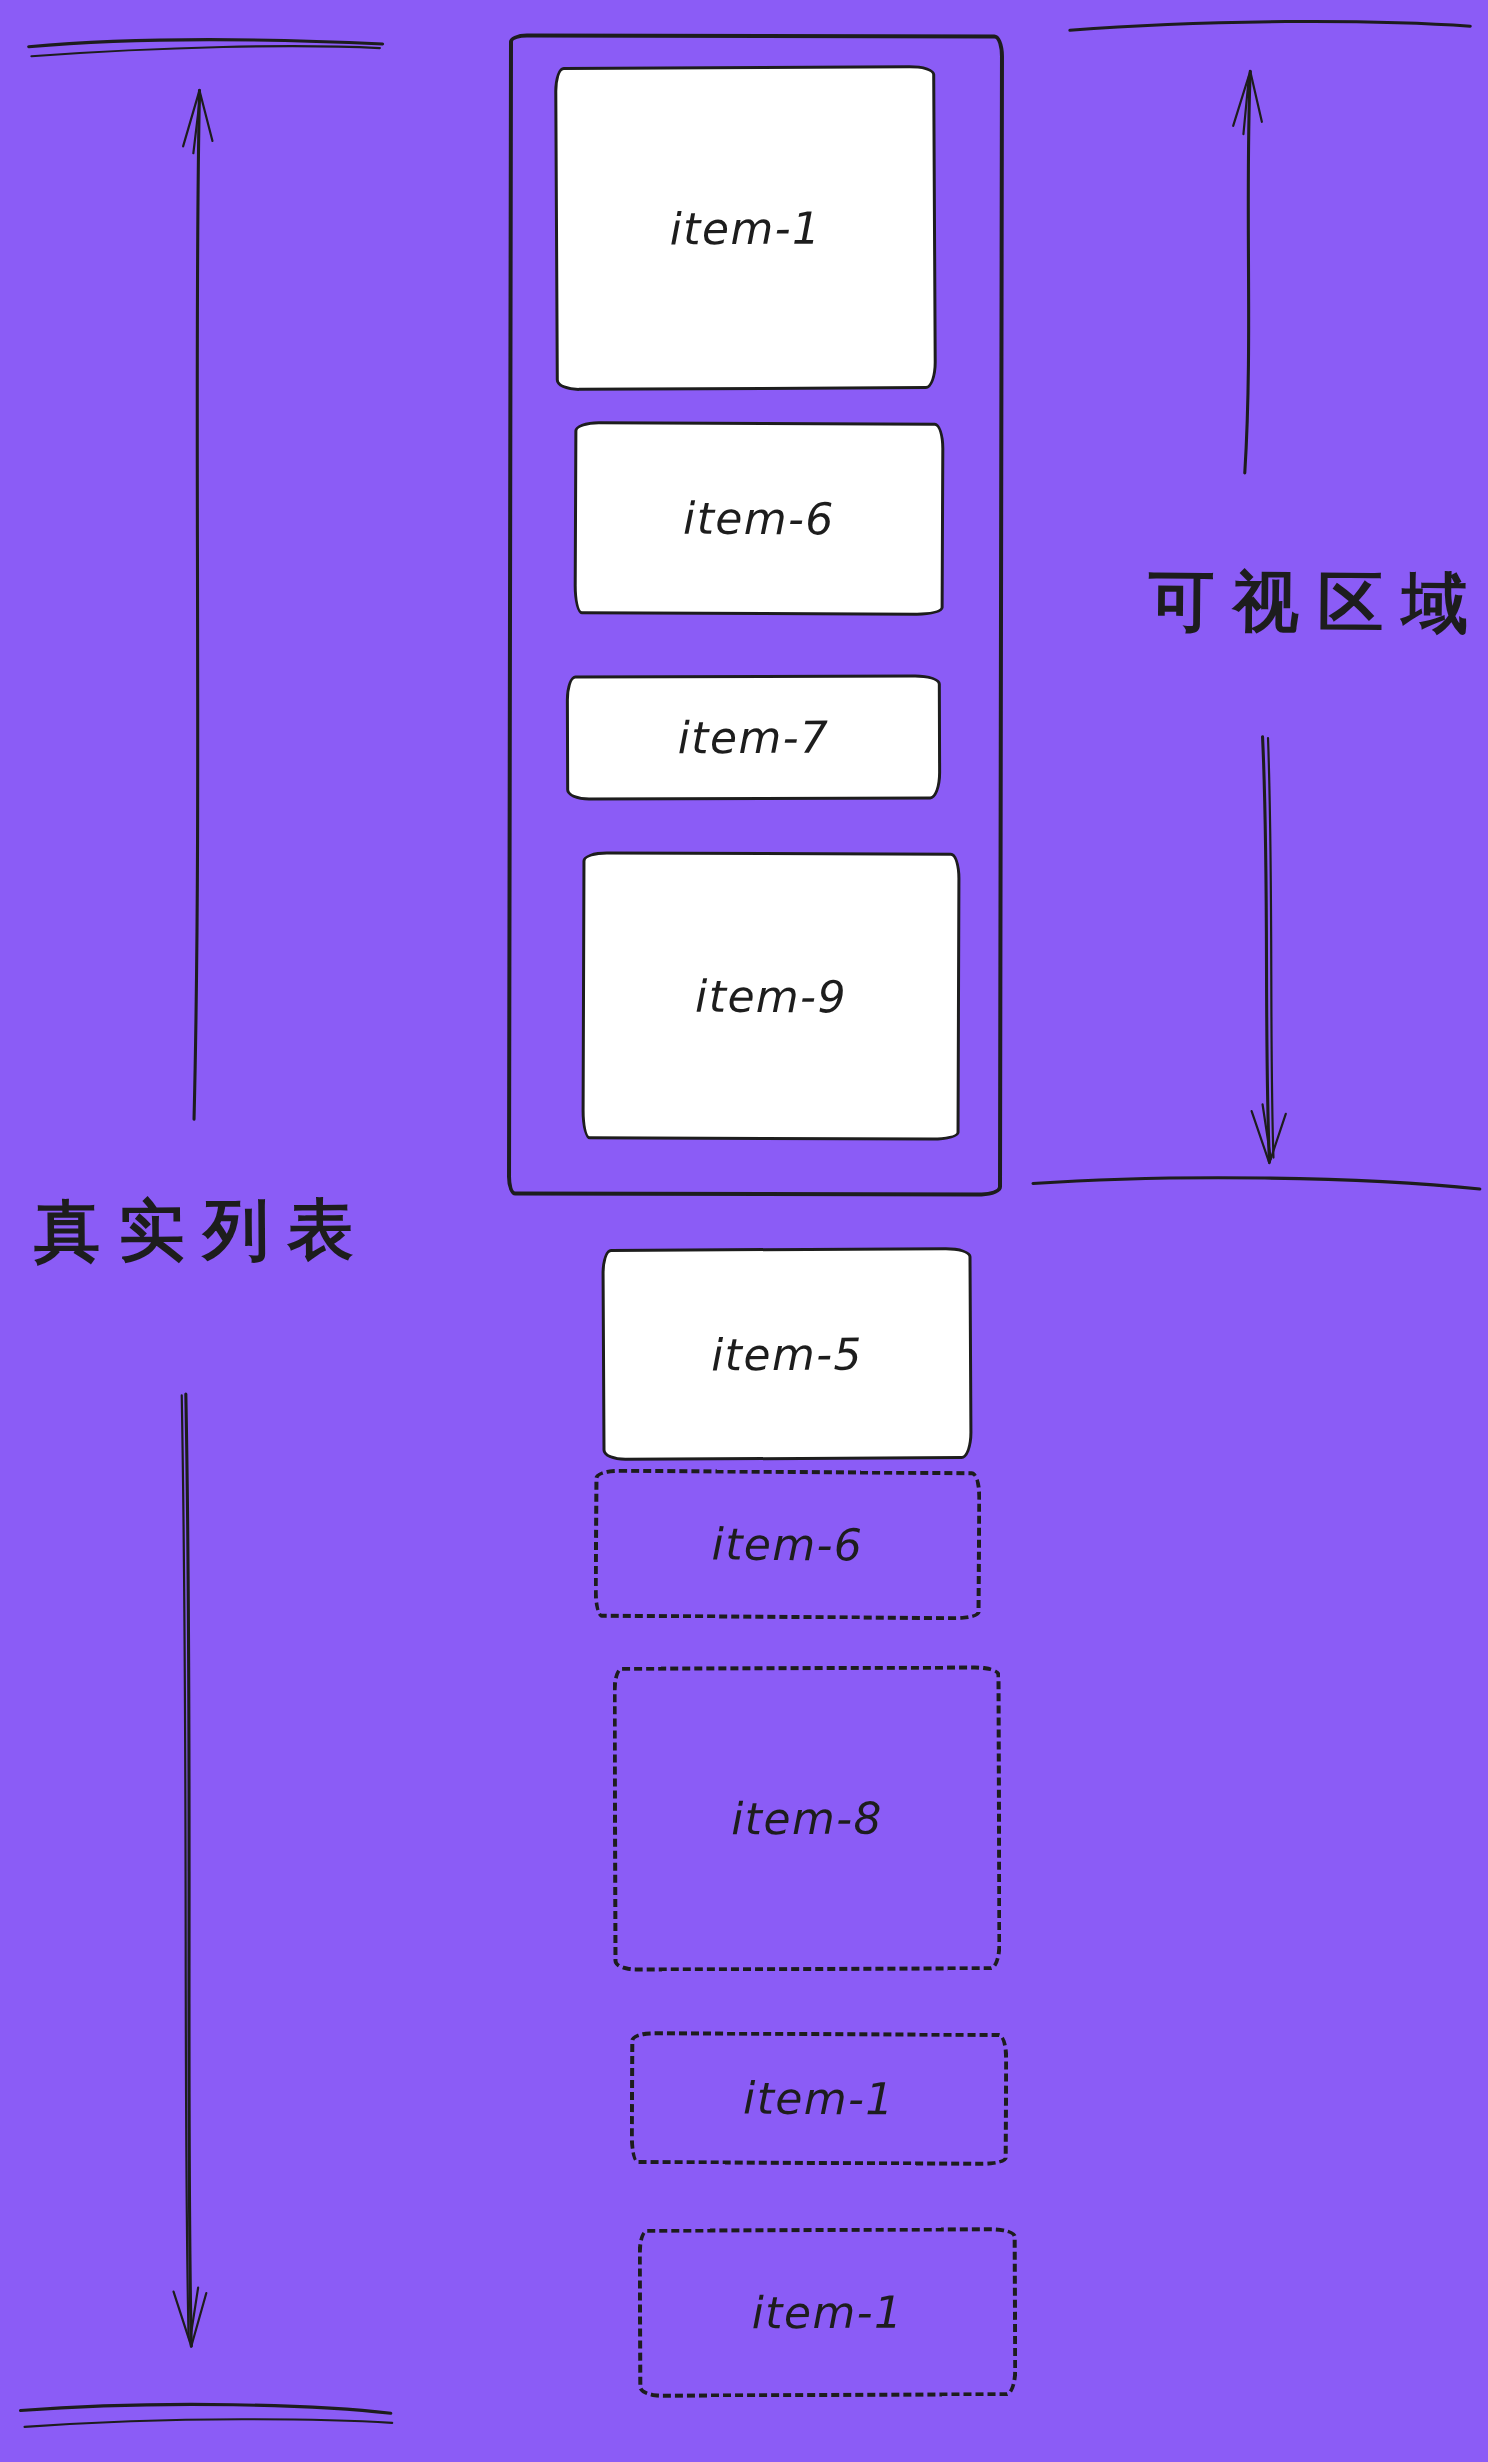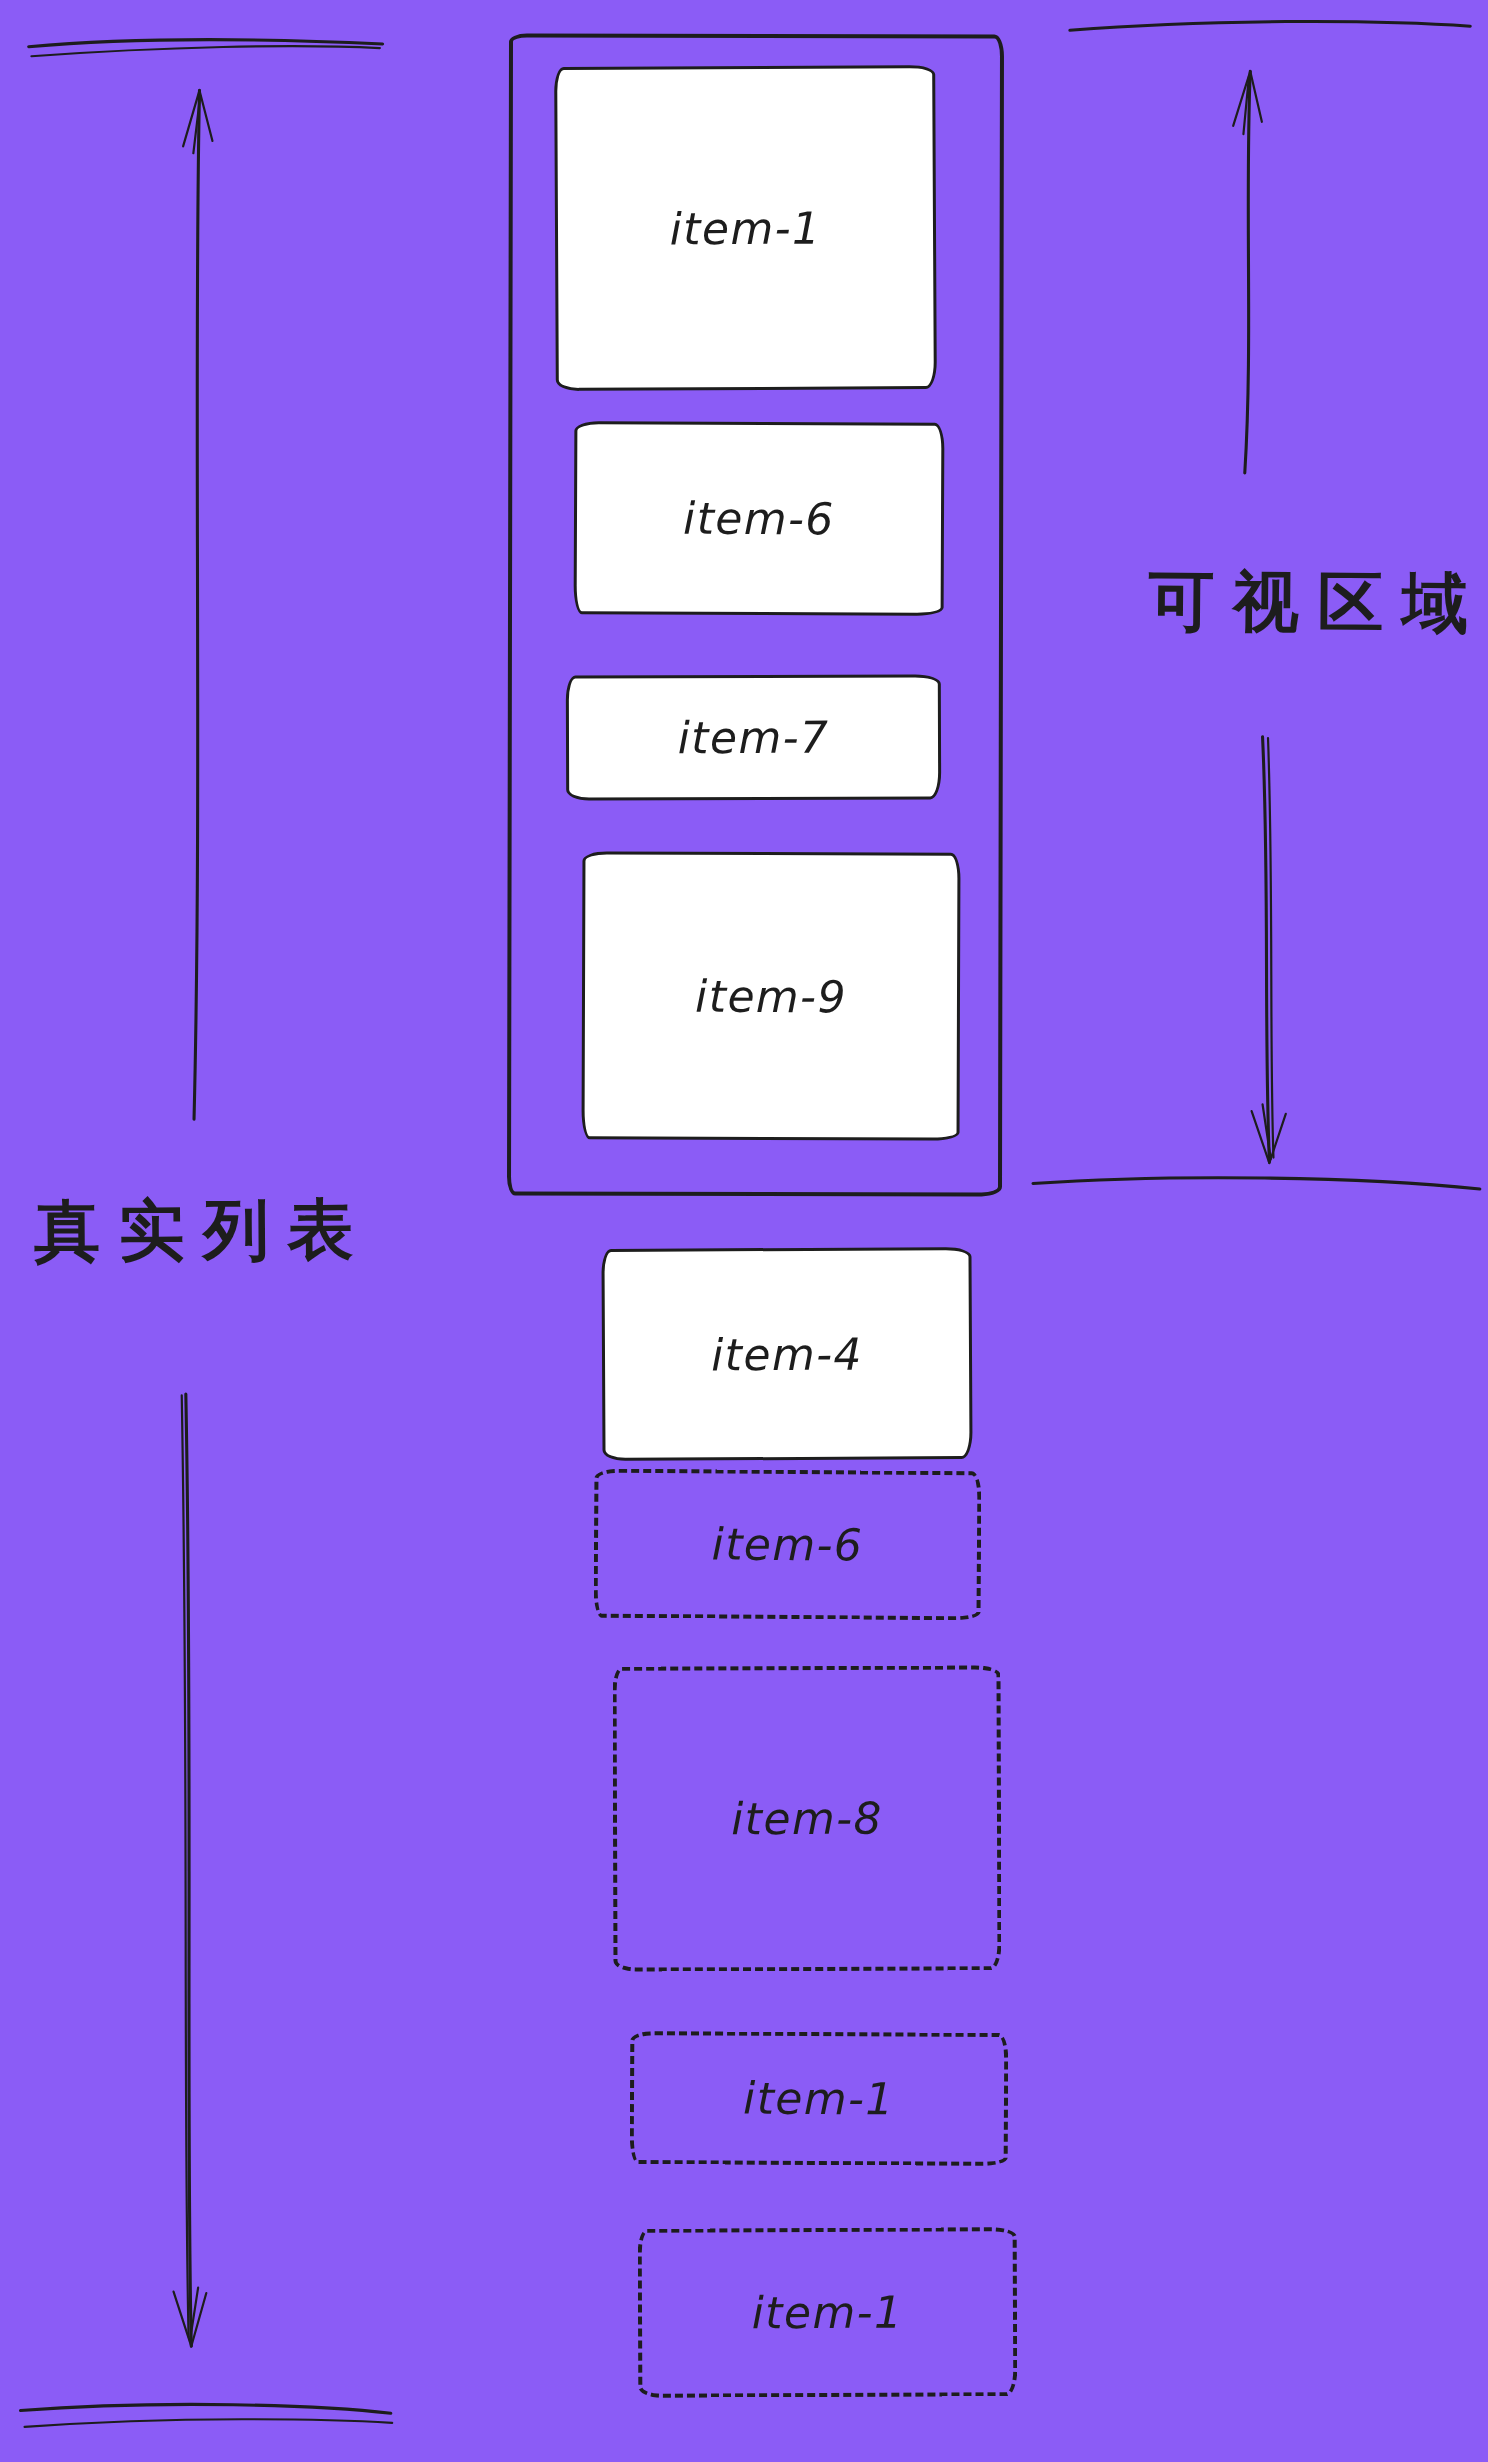--- a/index.html
+++ b/index.html
@@ -107,21 +107,21 @@
 
   <div class="item r1" style="left:566px; top:675px; width:369px; height:119px; transform:rotate(-0.2deg);">
     <span class="item-label">item-7</span>
   </div>
 
   <div class="item r2" style="left:582px; top:852px; width:372px; height:282px; transform:rotate(0.2deg);">
     <span class="item-label">item-9</span>
   </div>
 
   <div class="item r1" style="left:602px; top:1248px; width:364px; height:206px; transform:rotate(-0.3deg);">
-    <span class="item-label">item-4</span>
+    <span class="item-label">item-5</span>
   </div>
 
   <div class="item dashed r2" style="left:594px; top:1470px; width:379px; height:141px; transform:rotate(0.4deg);">
     <span class="item-label">item-6</span>
   </div>
 
   <div class="item dashed r1" style="left:613px; top:1666px; width:380px; height:297px; transform:rotate(-0.2deg);">
     <span class="item-label">item-8</span>
   </div>
 

